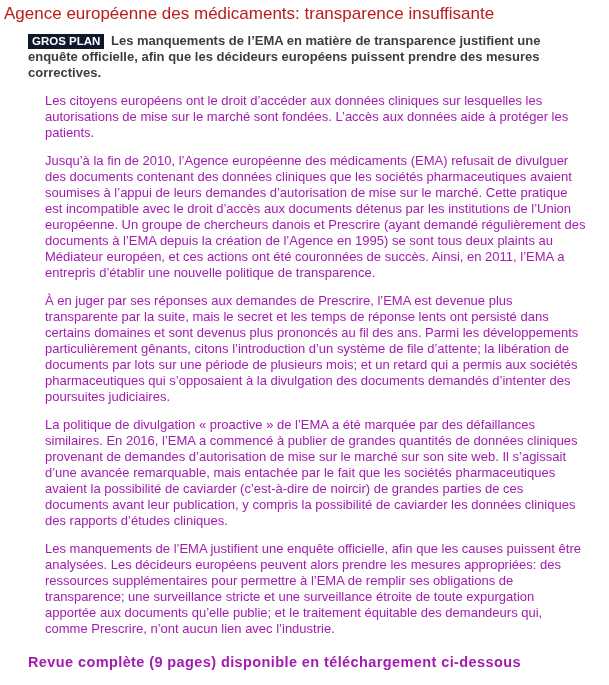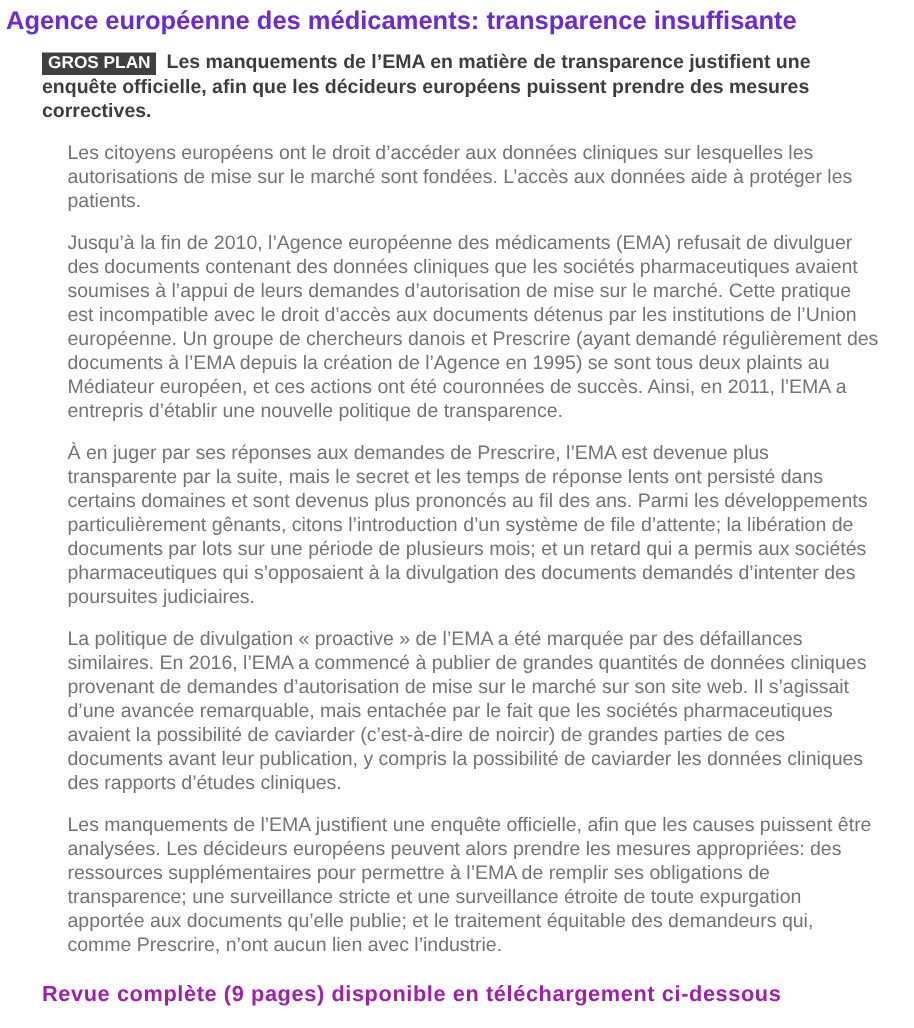--- a/index.html
+++ b/index.html
@@ -16,46 +16,46 @@
   }
   .page {
     padding: 2px 18px 0 4px;
     box-sizing: border-box;
     width: 609px;
   }
   .page-title {
     margin: 2px 0 9px 0;
     font-size: 17px;
     line-height: 20px;
-    font-weight: bold;
-    color: #6d28d9;
+    font-weight: normal;
+    color: #b91c1c;
   }
   .lead {
     margin: 0 10px 12px 24px;
     font-size: 13px;
     line-height: 16px;
     font-weight: bold;
     color: #3d3d3d;
   }
   .badge {
     display: inline-block;
-    background: #404040;
+    background: #0f172a;
     color: #ffffff;
     font-weight: bold;
     font-size: 11.5px;
     line-height: 14px;
     padding: 0 4px 1px 4px;
     margin-right: 3px;
     vertical-align: baseline;
   }
   .body-paragraph {
     margin: 0 4px 12px 41px;
     font-size: 13px;
     line-height: 16px;
-    color: #737373;
+    color: #a21caf;
   }
   .download-heading {
     margin: 17px 0 15px 24px;
     font-size: 14.5px;
     line-height: 17px;
     font-weight: bold;
     letter-spacing: 0.4px;
     color: #a21caf;
   }
 </style>

